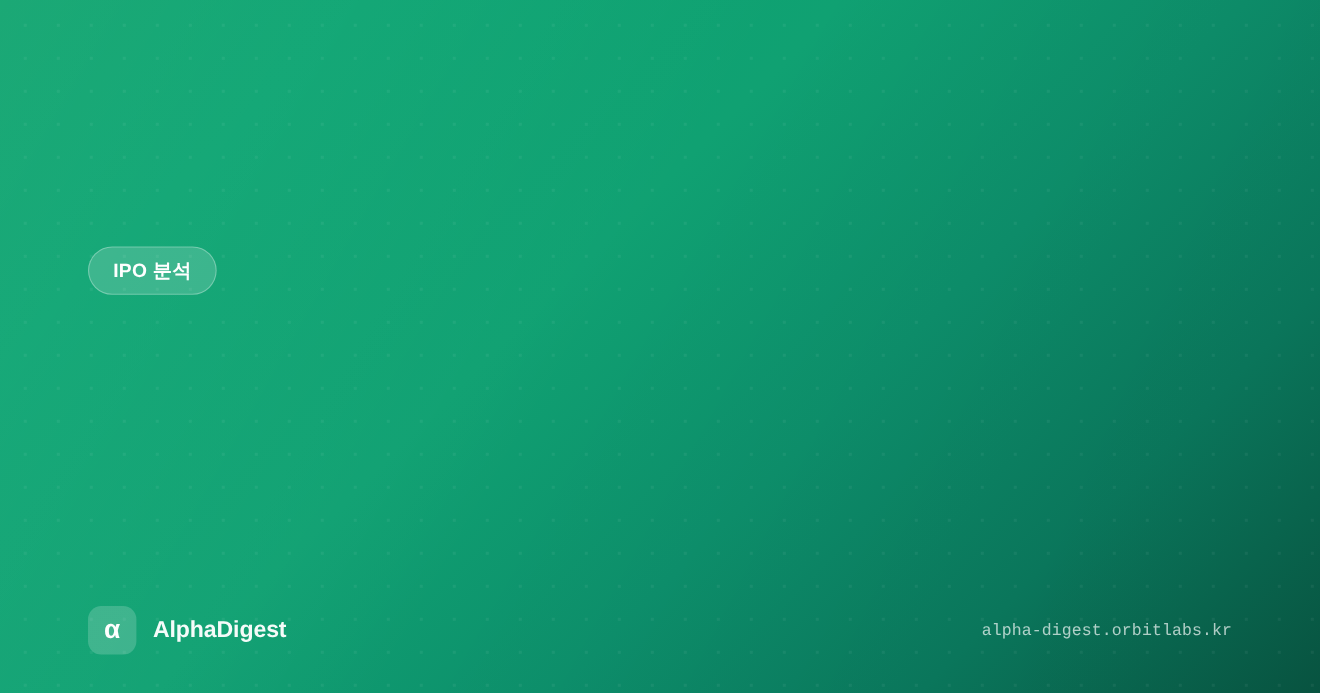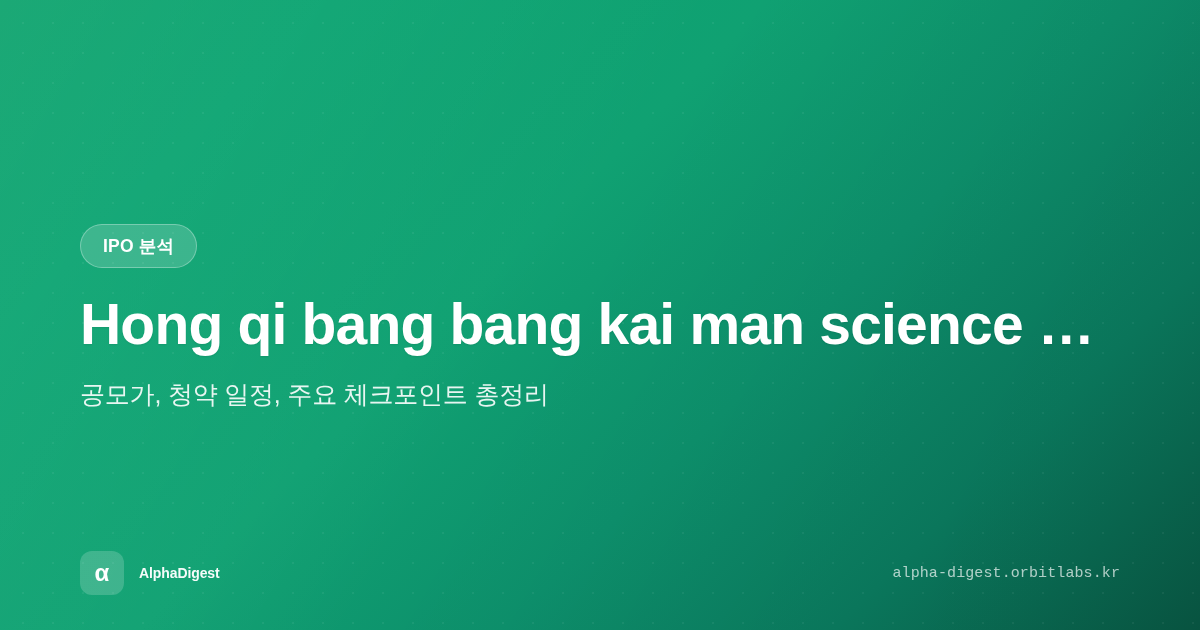--- a/index.html
+++ b/index.html
@@ -135,21 +135,21 @@
     justify-content: center;
     color: #ffffff;
     font-size: 24px;
     font-weight: bold;
     line-height: 1;
     box-sizing: border-box;
   }
 
   .brand-name {
     color: rgba(255,255,255,0.96);
-    font-size: 14px;
+    font-size: 21px;
     font-weight: bold;
     letter-spacing: -0.1px;
     white-space: nowrap;
   }
 
   .site-url {
     color: rgba(255,255,255,0.68);
     font-size: 15px;
     font-weight: normal;
     letter-spacing: 0.1px;
@@ -162,23 +162,21 @@
 
 <div class="og-card">
 
   <div class="dot-texture"></div>
   <div class="sheen"></div>
 
   <div class="content">
 
     <div class="badge">IPO 분석</div>
 
-    <h1 class="headline">Hong qi bang bang kai man science &amp;...</h1>
 
-    <p class="subtitle">공모가, 청약 일정, 주요 체크포인트 총정리</p>
 
     <div class="footer">
 
       <div class="brand">
         <div class="logo-mark">α</div>
         <div class="brand-name">AlphaDigest</div>
       </div>
 
       <div class="site-url">alpha-digest.orbitlabs.kr</div>
 

